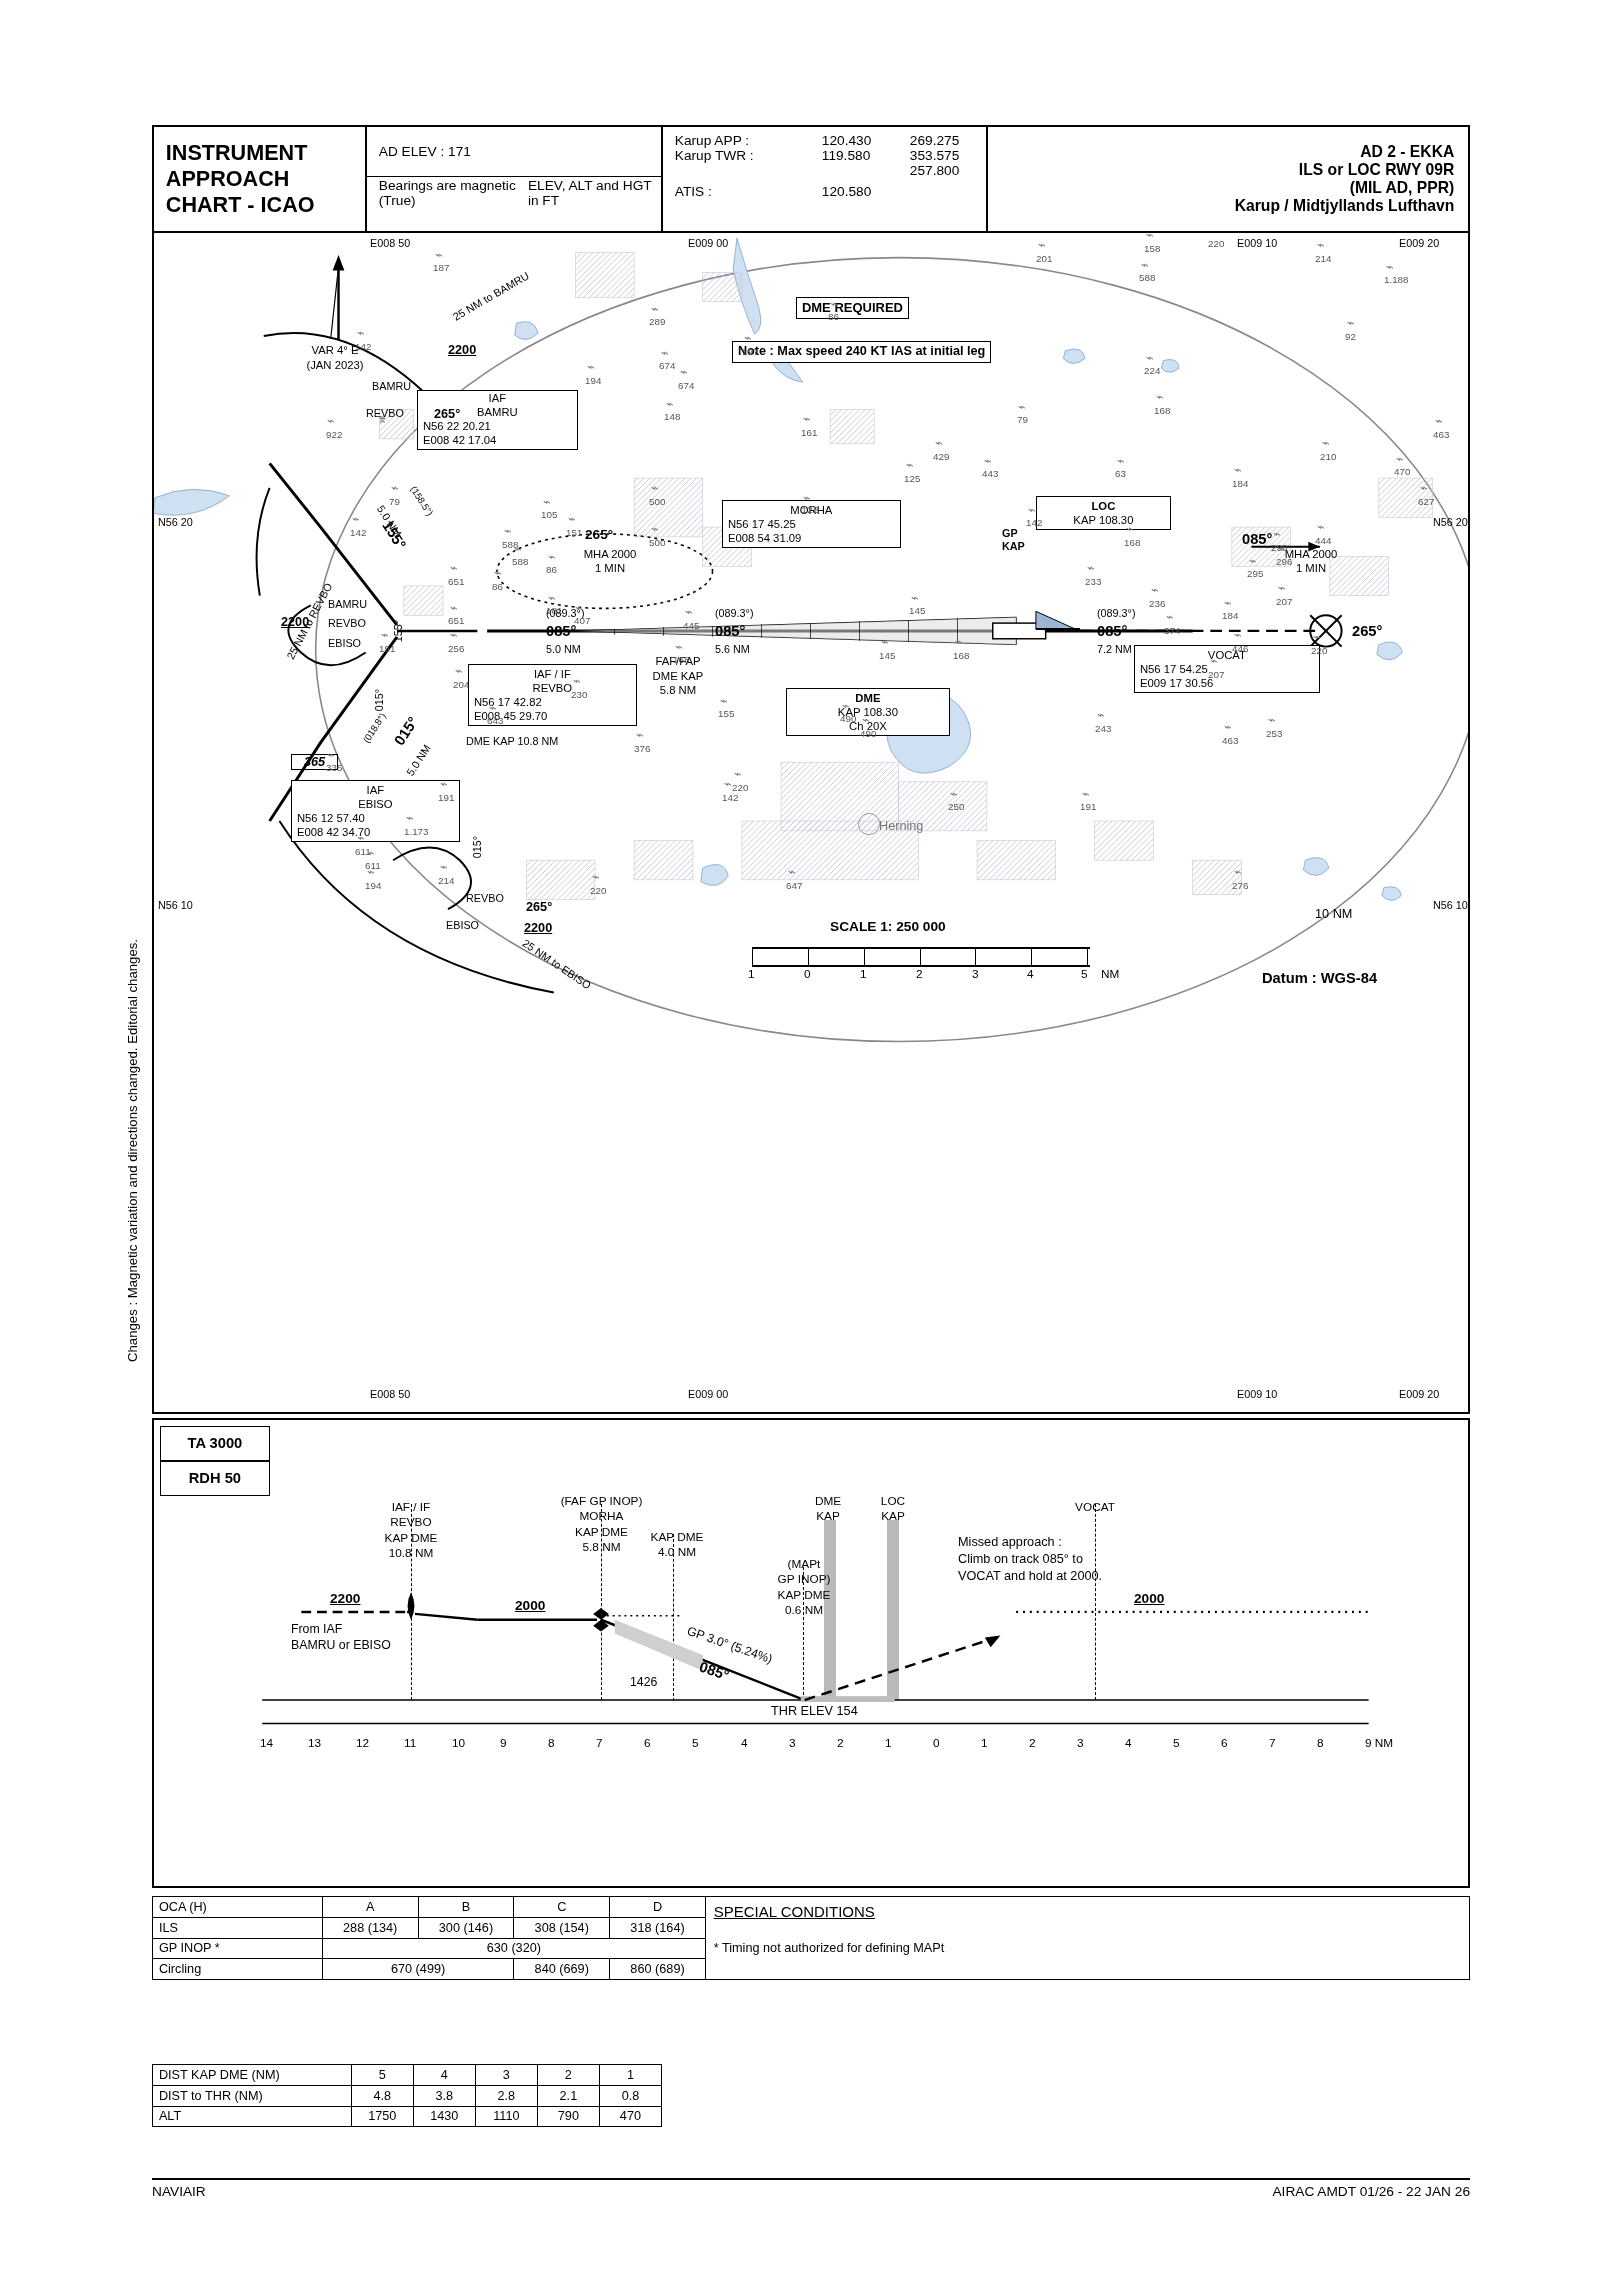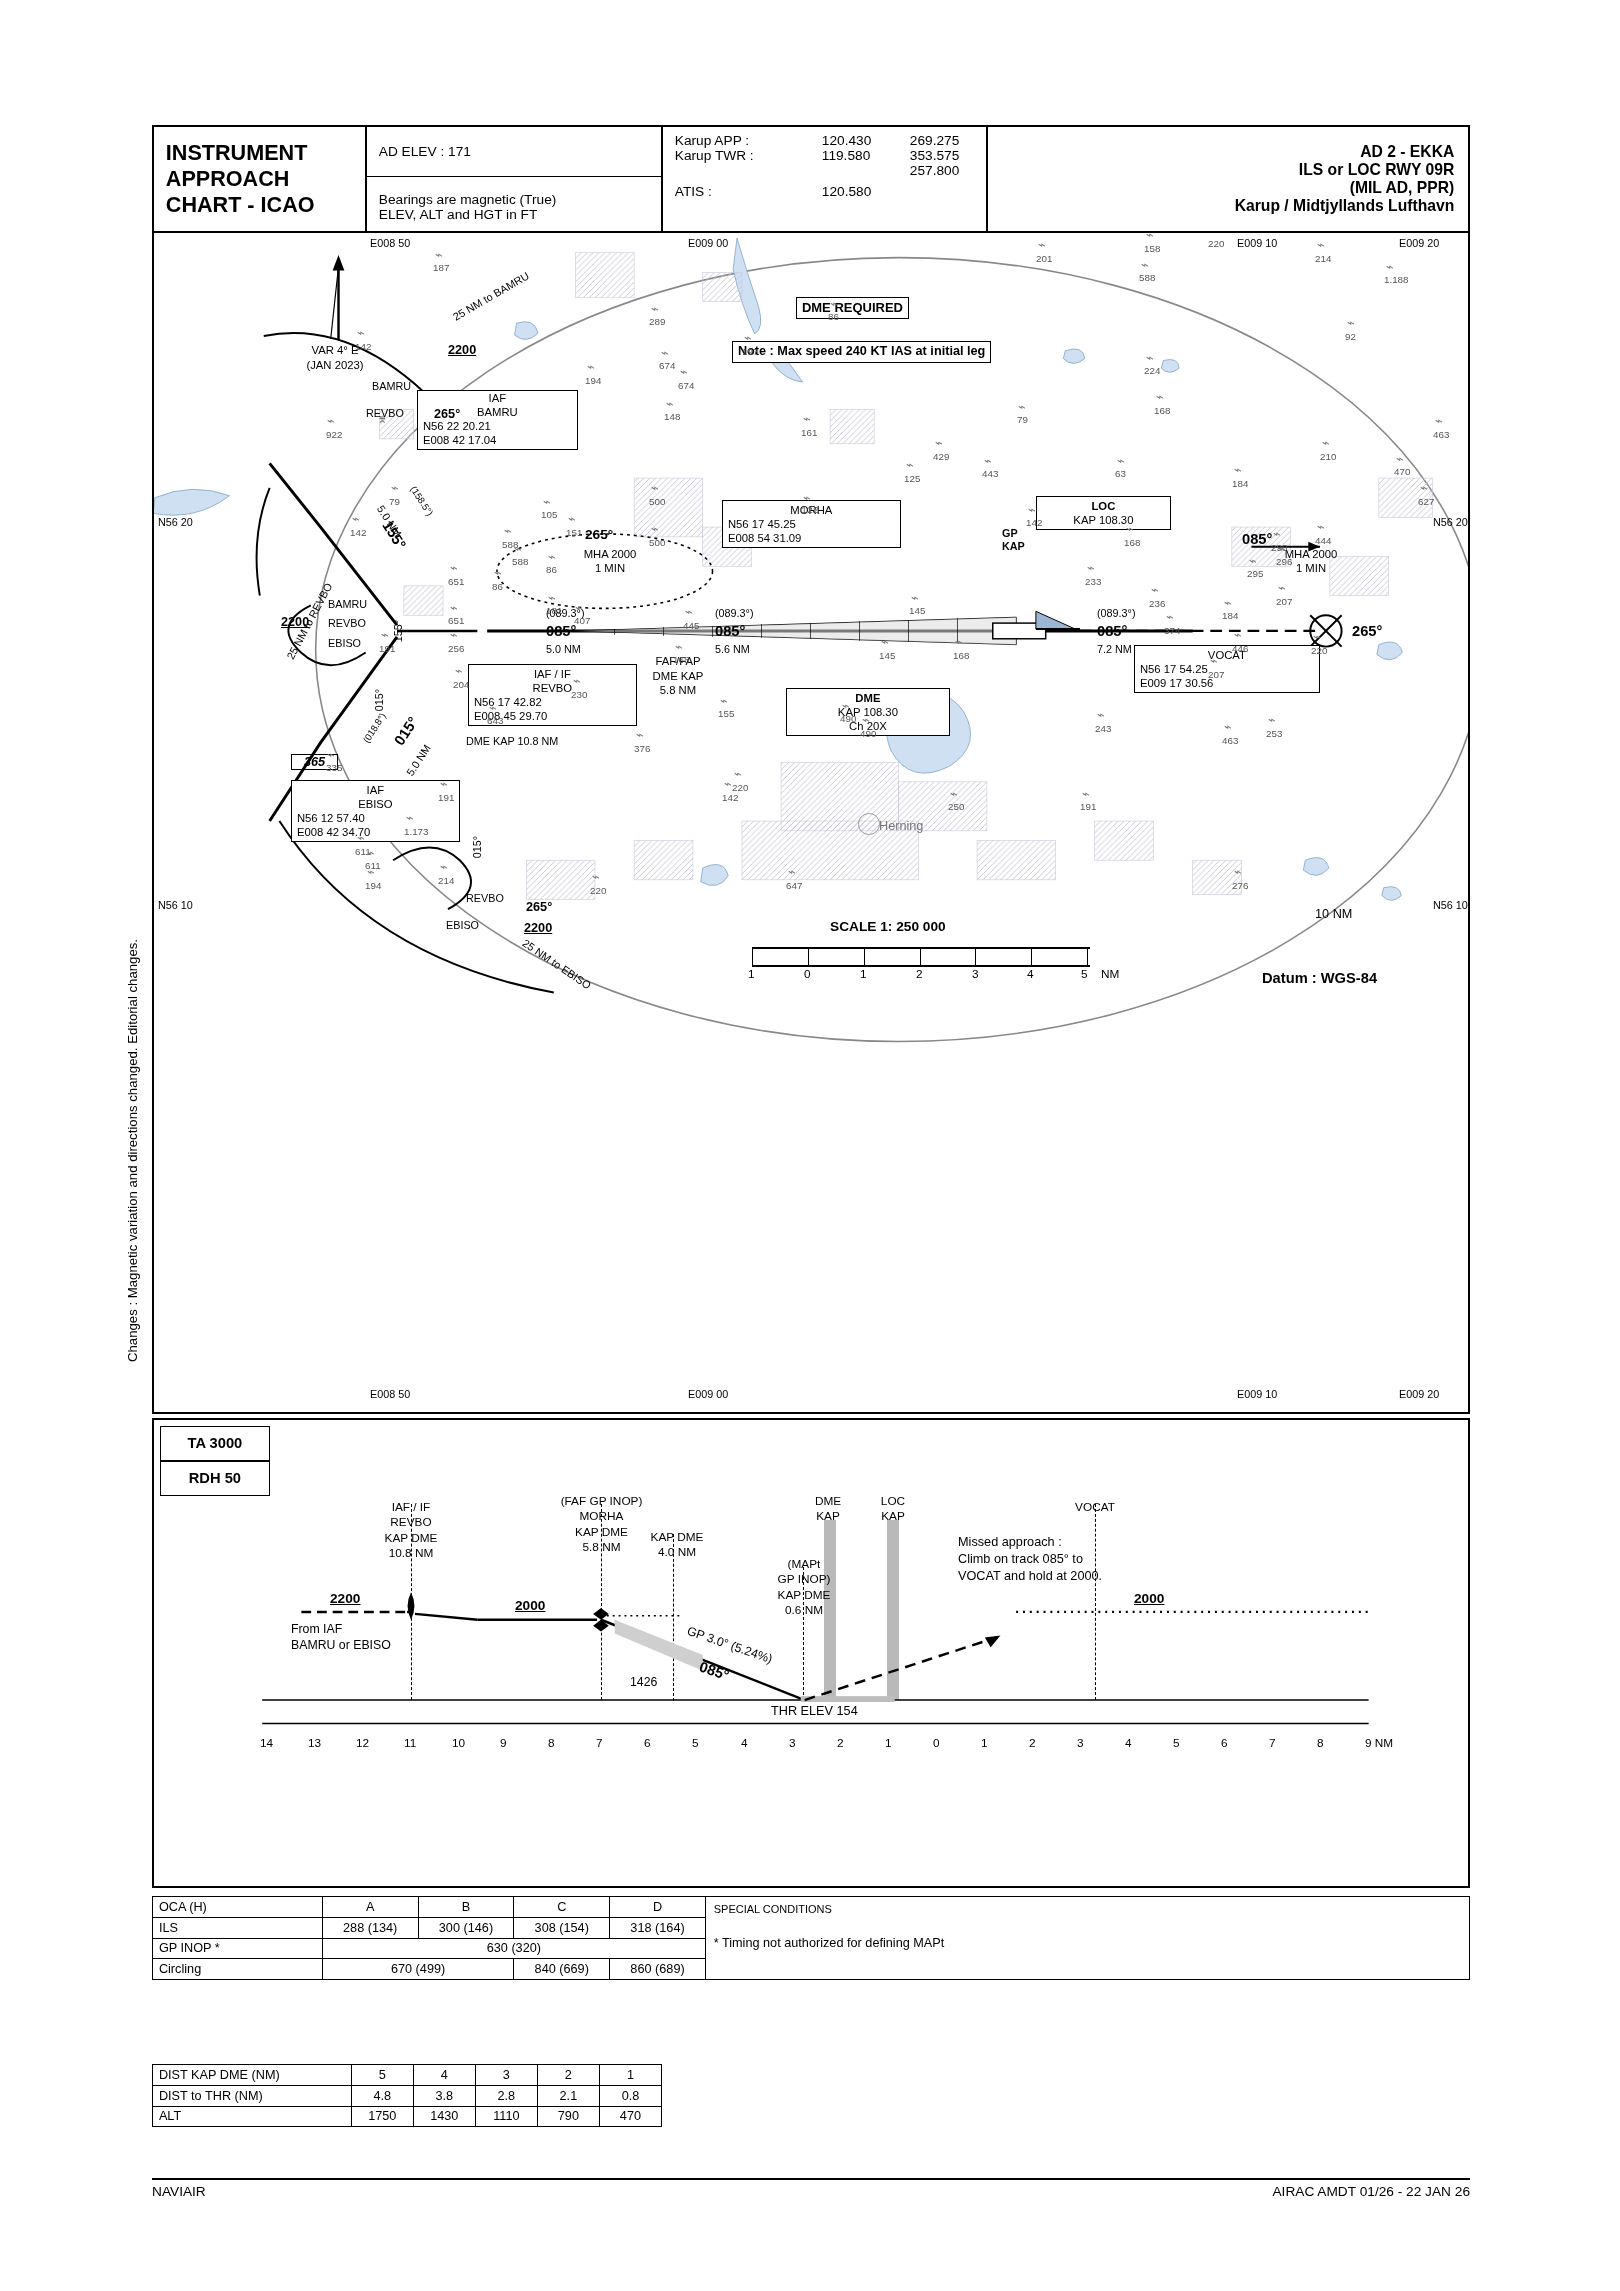--- a/index.html
+++ b/index.html
@@ -52,21 +52,21 @@
       <div class="b t22">INSTRUMENT</div>
       <div class="b t22">APPROACH</div>
       <div class="b t22">CHART - ICAO</div>
     </div>
     <div class="vline" style="left:211px;"></div>
 
     <div class="cell" style="left:213px;top:0;width:294px;height:49px;display:flex;align-items:center;padding-left:11.8px;">
       <span class="t14">AD ELEV : 171</span>
     </div>
     <div class="hline" style="top:49px;left:213px;right:812px;width:294px;"></div>
-    <div class="cell" style="left:213px;top:51px;width:294px;height:57px;display:flex;flex-direction:column;justify-content:center;padding-left:11.8px;">
+    <div class="cell" style="left:213px;top:51px;width:294px;height:57px;display:flex;flex-direction:row;justify-content:center;padding-left:11.8px;">
       <span class="t14">Bearings are magnetic (True)</span>
       <span class="t14">ELEV, ALT and HGT in FT</span>
     </div>
     <div class="vline" style="left:507px;"></div>
 
     <div class="cell" style="left:509px;top:0;width:323px;height:100%;padding:5.9px 0 0 11.8px;">
       <div style="display:flex;">
           <span class="t14" style="width:147px;">Karup APP :</span>
         <span class="t14" style="width:88px;">120.430</span>
         <span class="t14">269.275</span>
@@ -681,21 +681,21 @@
   <div id="mintbl" class="abs">
     <table style="width:100%;table-layout:fixed;">
       <tbody>
           <tr>
         <td class="lft" style="width:157px;">OCA (H)</td>
         <td style="width:83px;">A</td>
         <td style="width:83px;">B</td>
         <td style="width:83px;">C</td>
         <td style="width:83px;">D</td>
         <td class="lft" rowspan="4" style="vertical-align:top;padding:5.9px 7.8px;">
-          <div style="font-size:11px;">SPECIAL CONDITIONS</div>
+          <div style="font-size:15px;text-decoration:underline;">SPECIAL CONDITIONS</div>
           <div style="font-size:12.7px;margin-top:21.6px;">* Timing not authorized for defining MAPt</div>
         </td>
       </tr>
       <tr>
         <td class="lft">ILS</td>
         <td>288 (134)</td>
         <td>300 (146)</td>
         <td>308 (154)</td>
         <td>318 (164)</td>
       </tr>

